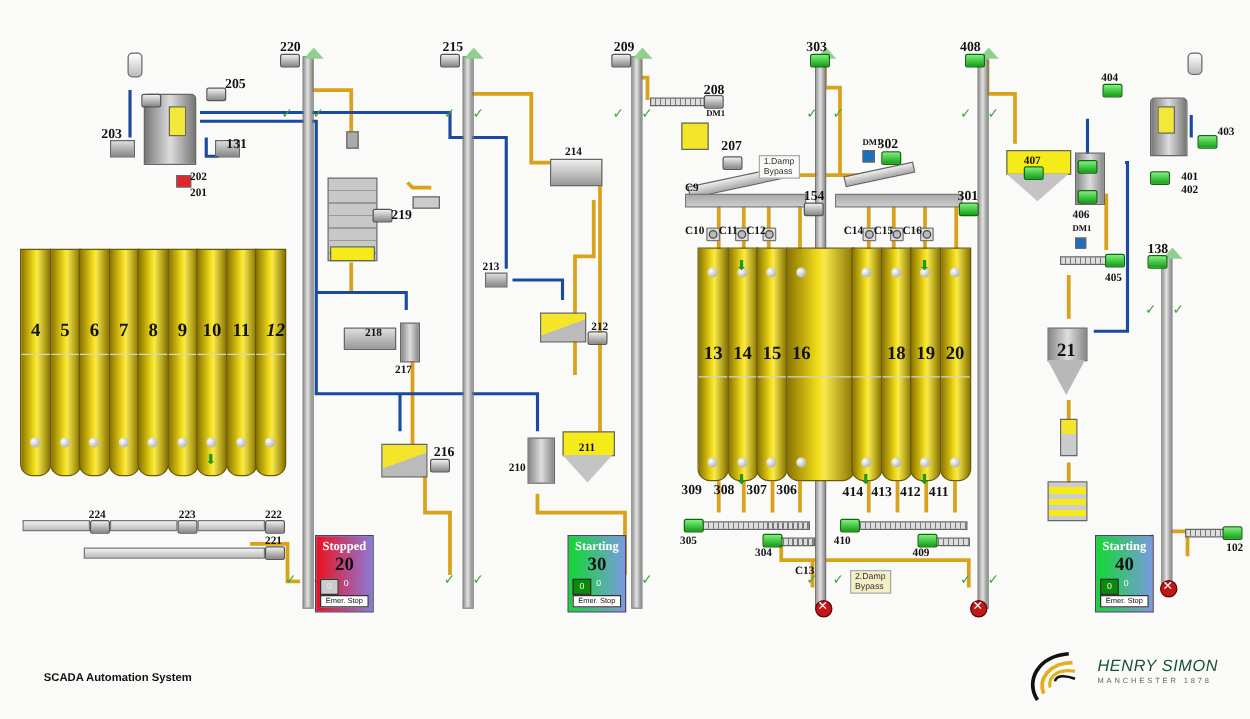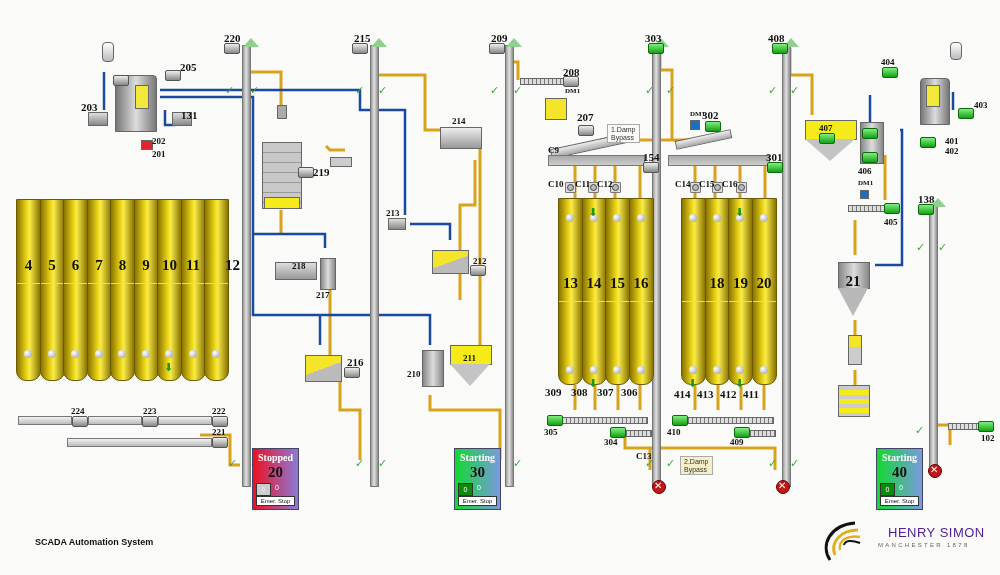--- a/index.html
+++ b/index.html
@@ -12,35 +12,35 @@
   .elev-head{position:absolute;width:0;height:0;border-left:8px solid transparent;border-right:8px solid transparent;border-bottom:9px solid #8fd08f;}
   .motor{position:absolute;width:14px;height:9px;background:linear-gradient(#eee,#888);border:1px solid #555;border-radius:2px;}
   .motor.on{background:linear-gradient(#7ef07e,#15a015);border-color:#0b6b0b;}
   .check{position:absolute;color:#3aa83a;font-size:11px;font-family:"DejaVu Sans",sans-serif;line-height:1;}
   .silo{position:absolute;width:23px;border:1px solid #6b5a00;border-radius:0 0 10px 10px;background:linear-gradient(90deg,#8a7400,#f2dc1a 45%,#f8ea4a 55%,#8a7400);}
   .silo .mid{position:absolute;left:0;right:0;height:1px;background:#d6d6c0;}
   .silo .dot{position:absolute;left:7px;width:8px;height:8px;border-radius:50%;background:radial-gradient(circle at 35% 35%,#fff,#999);}
   .silo .arrow{position:absolute;left:6px;color:#1a9a1a;font-size:11px;font-family:"DejaVu Sans",sans-serif;line-height:1;}
   .conv{position:absolute;height:7px;background:linear-gradient(#f2f2f2,#bbb);border:1px solid #777;}
   .screw{position:absolute;height:5px;border:1px solid #666;background:repeating-linear-gradient(90deg,#ddd 0 3px,#777 3px 4px);}
-  .ctrl{position:absolute;width:45px;height:60px;border:1px solid #446;margin-top:20px;}
+  .ctrl{position:absolute;width:45px;height:60px;border:1px solid #446;}
   .ctrl .status{position:absolute;top:3px;left:0;right:0;text-align:center;color:#fff;font-weight:bold;font-size:10px;font-family:"Liberation Serif",serif;}
   .ctrl .num{position:absolute;top:15px;left:0;right:0;text-align:center;color:#111;font-weight:bold;font-size:15px;font-family:"Liberation Serif",serif;}
   .ctrl .btn{position:absolute;top:34px;left:3px;width:13px;height:11px;border:1px solid #333;font-size:7px;color:#fff;text-align:center;line-height:11px;font-family:"Liberation Sans",sans-serif;}
   .ctrl .val{position:absolute;top:35px;left:22px;font-size:7px;color:#fff;font-family:"Liberation Sans",sans-serif;}
   .ctrl .estop{position:absolute;bottom:3px;left:3px;width:37px;height:8px;background:#fff;border:1px solid #333;font-size:6px;text-align:center;line-height:8px;font-family:"Liberation Sans",sans-serif;color:#111;}
   .bypass{position:absolute;font-family:"Liberation Sans",sans-serif;font-size:7px;color:#333;line-height:1.1;}
   .damper{position:absolute;width:9px;height:9px;border:1px solid #777;background:#ddd;border-radius:1px;}
   .damper:after{content:"";position:absolute;left:1px;top:1px;width:5px;height:5px;border-radius:50%;border:1px solid #444;background:#bbb;}
   .fan{position:absolute;width:12px;height:12px;border-radius:50%;background:#c01818;border:1px solid #600;}
   .fan:after{content:"✕";position:absolute;left:1px;top:-1px;font-size:10px;color:#fff;font-family:"DejaVu Sans",sans-serif;}
   .box{position:absolute;border:1px solid #666;}
   #footer-title{position:absolute;left:35px;top:537px;font-family:"Liberation Sans",sans-serif;font-weight:bold;font-size:9px;color:#111;}
   #logo{position:absolute;left:820px;top:515px;width:170px;height:50px;}
-  #logo .name{position:absolute;left:68px;top:10px;font-family:"Liberation Sans",sans-serif;font-size:13px;letter-spacing:0.5px;color:#4c1d95;}
+  #logo .name{position:absolute;left:58px;top:10px;font-family:"Liberation Sans",sans-serif;font-size:13px;letter-spacing:0.5px;color:#14532d;font-style:italic;}
   #logo .sub{position:absolute;left:58px;top:27px;font-family:"Liberation Sans",sans-serif;font-size:6px;letter-spacing:2.3px;color:#666;}
 </style>
 </head>
 <body>
 
 <div id="stage">
 
   <svg width="1000" height="575" style="position:absolute;left:0;top:0">
     <g fill="none" stroke="#d9a21b" stroke-width="3">
 
@@ -209,21 +209,21 @@
         <span class="arrow" style="top: 162px;">⬇</span>
       </div>
       <div class="silo" style="left: 180.5px; top: 199px; height: 180px;">
         <div class="mid" style="top: 83px;"></div>
         <div class="dot" style="top: 150px;"></div>
         <span class="silo-num" style="left: 0px; width: 23px; top: 57px;">11</span>
       </div>
       <div class="silo" style="left: 204px; top: 199px; height: 180px;">
         <div class="mid" style="top: 83px;"></div>
         <div class="dot" style="top: 150px;"></div>
-        <span class="silo-num" style="left: 16px; width: 23px; top: 57px;">12</span>
+        <span class="silo-num" style="left: 4px; width: 23px; top: 57px; font-style: italic;">12</span>
       </div>
     </div>
 
   <div class="conv" style="left:18px;top:416px;width:52px"></div>
   <div class="motor" style="left:72px;top:416px"></div>
   <span class="lbl sm" style="left:71px;top:407px">224</span>
   <div class="conv" style="left:88px;top:416px;width:52px"></div>
   <div class="motor" style="left:142px;top:416px"></div>
   <span class="lbl sm" style="left:143px;top:407px">223</span>
   <div class="conv" style="left:158px;top:416px;width:52px"></div>
@@ -296,21 +296,21 @@
         <span class="silo-num" style="left: 0px; width: 23px; top: 76px;">14</span>
         <span class="arrow" style="top: 8px;">⬇</span>
         <span class="arrow" style="top: 179px;">⬇</span>
       </div>
       <div class="silo" style="left: 605px; top: 198px; height: 185px;">
         <div class="mid" style="top: 102px;"></div>
         <div class="dot" style="top: 15px;"></div>
         <div class="dot" style="top: 167px;"></div>
         <span class="silo-num" style="left: 0px; width: 23px; top: 76px;">15</span>
       </div>
-      <div class="silo" style="left: 628.5px; top: 198px; height: 185px;">
+      <div class="silo" style="left: 628.5px; top: 198px; height: 185px; padding-left: 30px;">
         <div class="mid" style="top: 102px;"></div>
         <div class="dot" style="top: 15px;"></div>
         <div class="dot" style="top: 167px;"></div>
         <span class="silo-num" style="left: 0px; width: 23px; top: 76px;">16</span>
       </div>
     </div>
 
   <span class="lbl" style="left:545px;top:387px">309</span>
   <span class="lbl" style="left:571px;top:387px">308</span>
   <span class="lbl" style="left:597px;top:387px">307</span>

